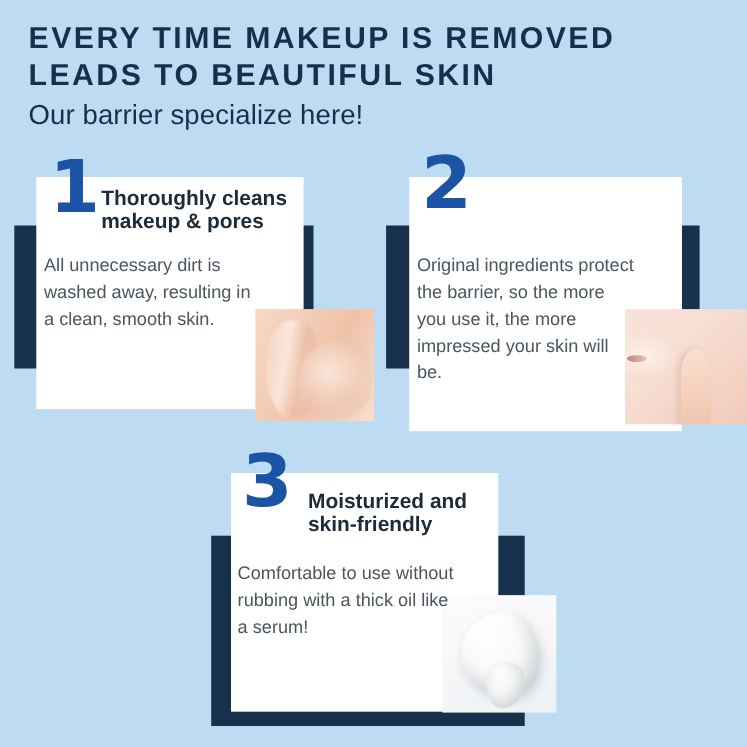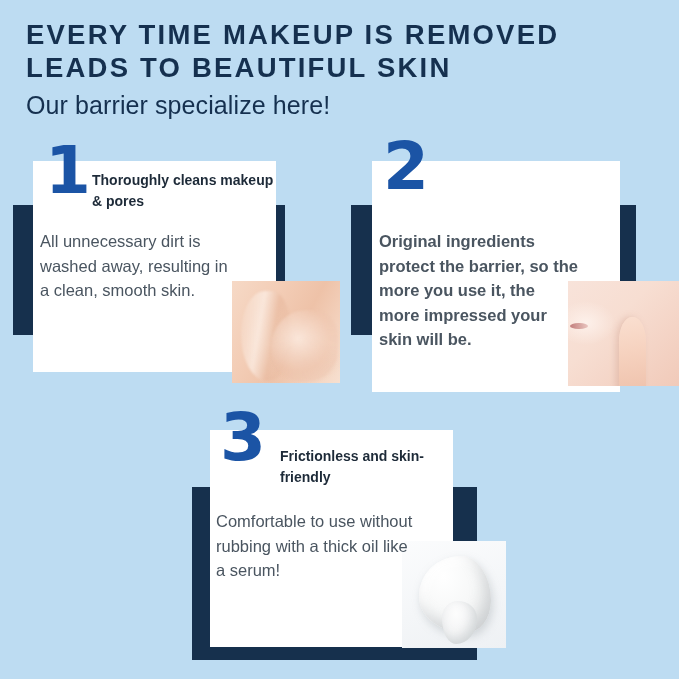--- a/index.html
+++ b/index.html
@@ -62,21 +62,21 @@
     font-weight: bold;
     font-size: 66px;
     line-height: 66px;
     letter-spacing: -1px;
     font-family: "DejaVu Sans", sans-serif;
   }
   .card-heading {
     position: absolute;
     color: #1d2a38;
     font-weight: bold;
-    font-size: 14px;
+    font-size: 19px;
     line-height: 21px;
   }
   .card-body {
     position: absolute;
     color: #4a5560;
     font-size: 16.5px;
     line-height: 24.5px;
     font-weight: normal;
   }
   .photo {
@@ -92,21 +92,21 @@
   #card1-head   { left: 92px; top: 30px; width: 195px; }
   #card1-body   { left: 40px; top: 89px; width: 200px; }
   #card1-photo  { left: 232px; top: 141px; width: 108px; height: 102px; }
 
   
   #card2 { left: 340px; top: 140px; width: 339px; height: 260px; }
   #card2-shadow { left: 11px; top: 65px; width: 285px; height: 130px; }
   #card2-white  { left: 32px; top: 21px; width: 248px; height: 231px; }
   #card2-num    { left: 43px; top: -6px; }
   #card2-head   { left: 92px; top: 30px; width: 200px; }
-  #card2-body   { left: 39px; top: 89px; width: 200px; font-weight: bold; }
+  #card2-body   { left: 39px; top: 89px; width: 200px; }
   #card2-photo  { left: 228px; top: 141px; width: 111px; height: 105px; }
 
   
   #card3 { left: 180px; top: 405px; width: 340px; height: 274px; }
   #card3-shadow { left: 12px; top: 82px; width: 285px; height: 173px; }
   #card3-white  { left: 30px; top: 25px; width: 243px; height: 217px; }
   #card3-num    { left: 40px; top: 0px; }
   #card3-head   { left: 100px; top: 41px; width: 185px; }
   #card3-body   { left: 36px; top: 104px; width: 200px; }
   #card3-photo  { left: 222px; top: 136px; width: 104px; height: 107px; }
@@ -213,17 +213,17 @@
     <div class="card-body" id="card2-body">Original ingredients protect the barrier, so the more you use it, the more impressed your skin will be.</div>
   </div>
 
   <div class="card" id="card3">
     <div class="shadow-block" id="card3-shadow"></div>
     <div class="card-white" id="card3-white"></div>
     <div class="photo" id="card3-photo">
       <div class="photo-serum"></div>
     </div>
     <div class="numeral" id="card3-num">3</div>
-    <div class="card-heading" id="card3-head">Frictionless and skin-friendly</div>
+    <div class="card-heading" id="card3-head">Moisturized and skin-friendly</div>
     <div class="card-body" id="card3-body">Comfortable to use without rubbing with a thick oil like a serum!</div>
   </div>
 
 </div>
 
 </body></html>

